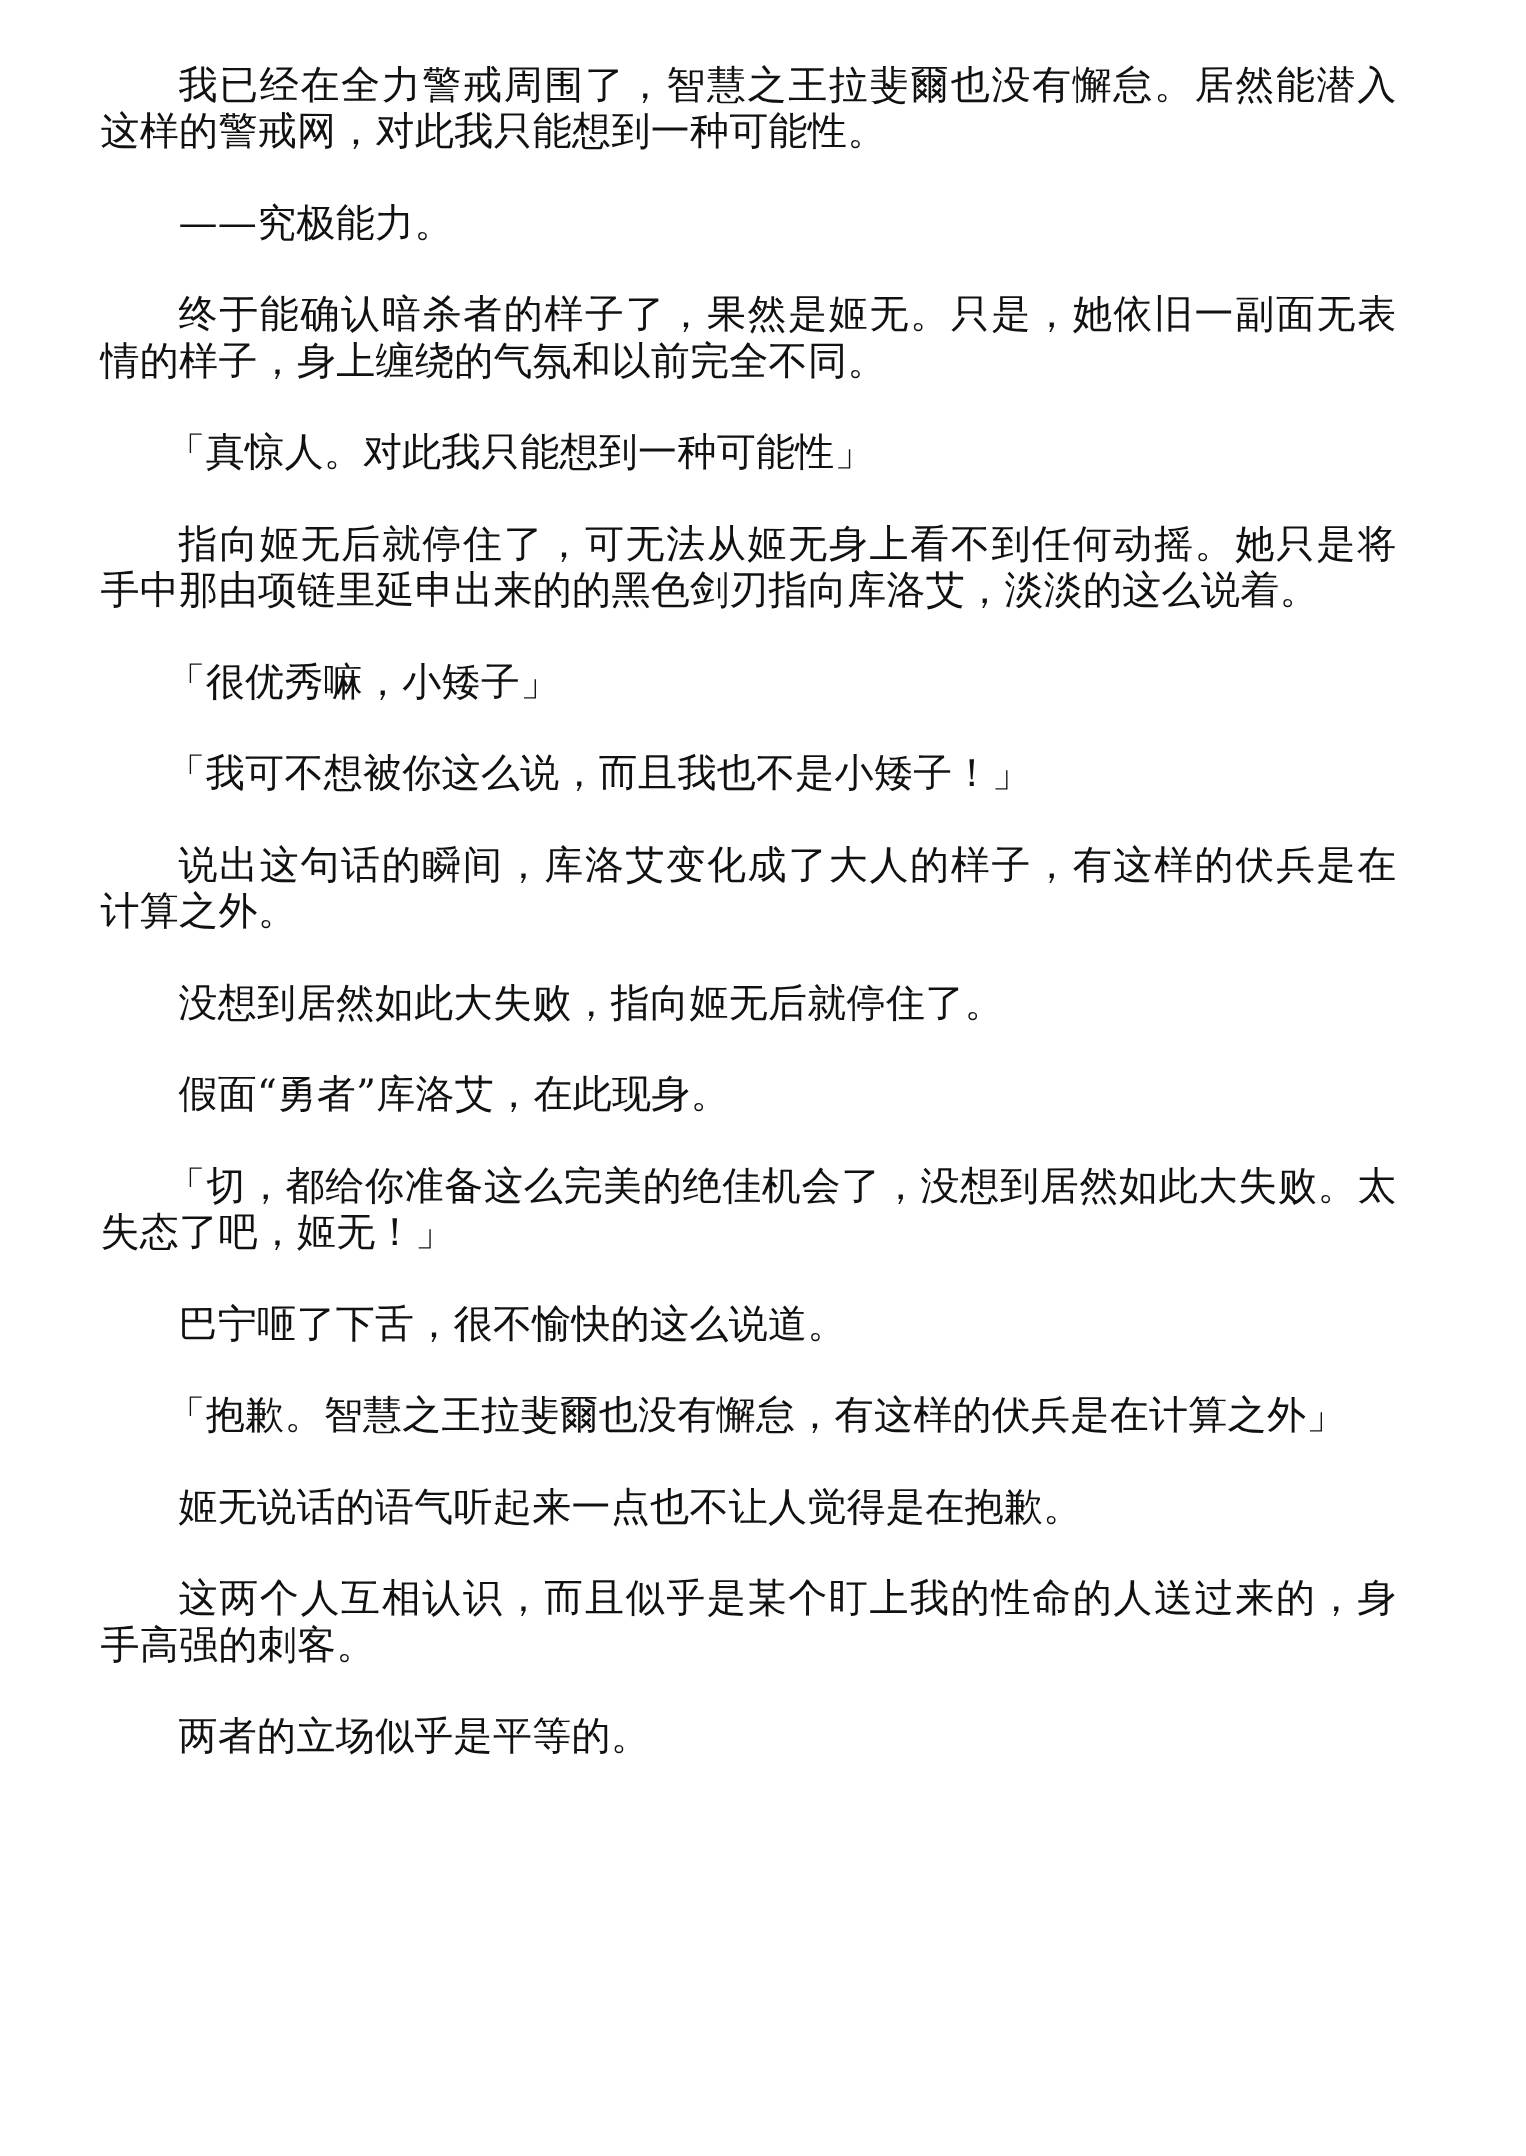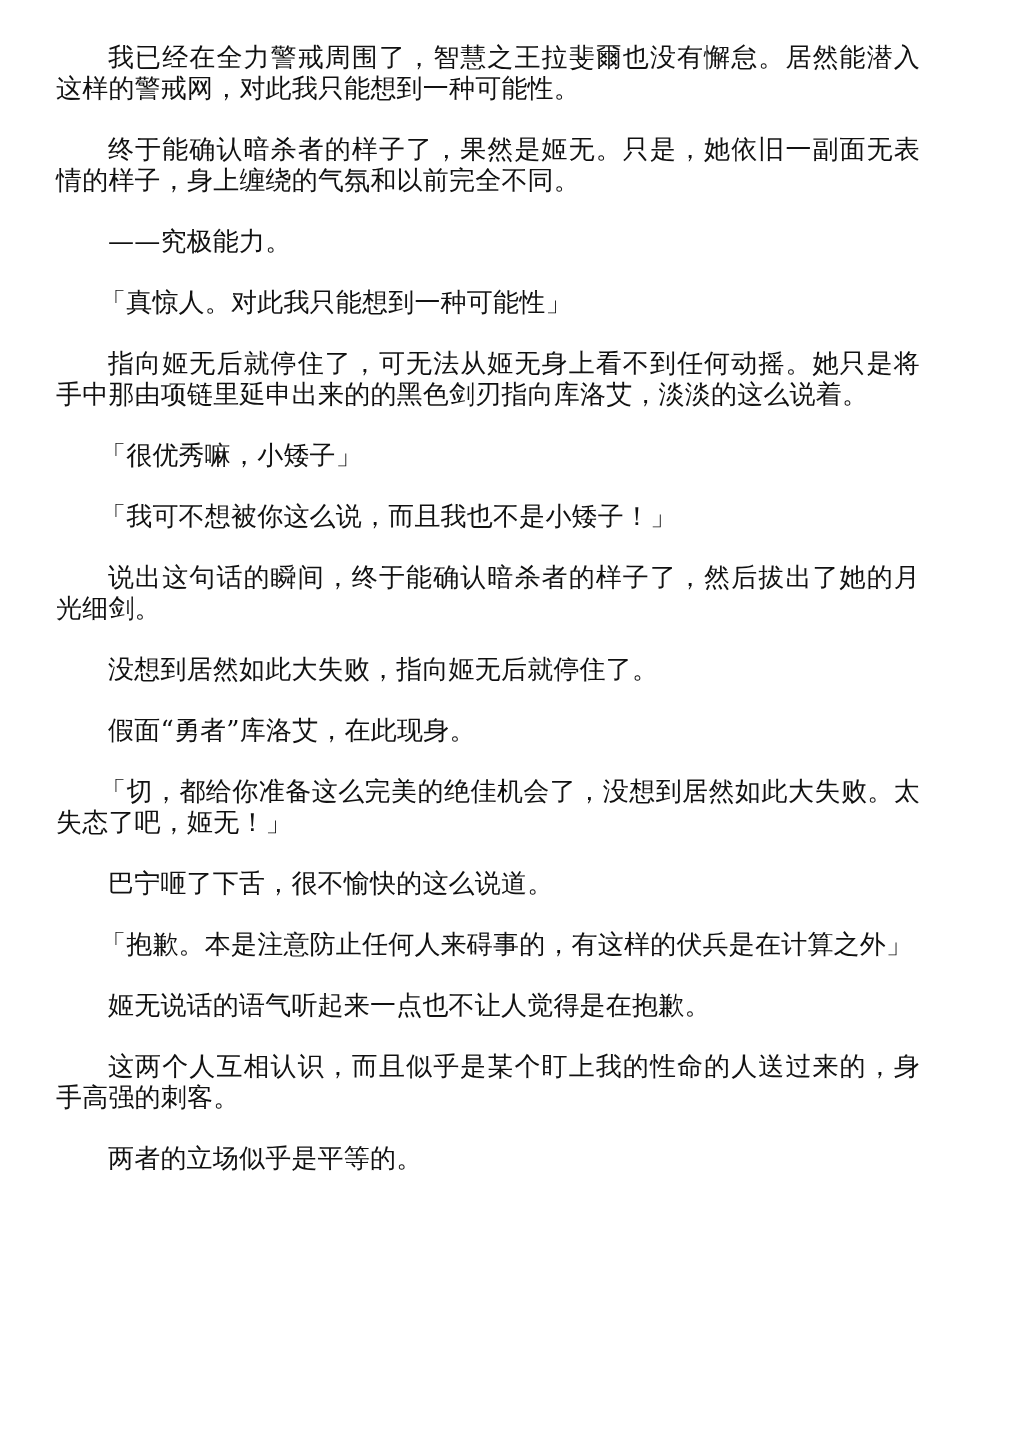--- a/index.html
+++ b/index.html
@@ -8,21 +8,21 @@
       background: #ffffff;
     }
     body {
       width: 1017px;
       height: 1437px;
       overflow: hidden;
       position: relative;
     }
     .page {
       position: absolute;
-      left: 56px;
+      left: 67px;
       top: 42px;
       width: 864px;
       font-family: "DejaVu Serif", "Liberation Serif", serif;
       font-size: 26px;
       line-height: 31px;
       color: #111111;
     }
     .para {
       margin: 0 0 30px 0;
       text-indent: 52px;
@@ -31,28 +31,28 @@
     }
     .para.dialog {
       text-indent: 44px;
     }
   </style>
 </head>
 <body>
 
 <div class="page">
   <p class="para">我已经在全力警戒周围了，智慧之王拉斐爾也没有懈怠。居然能潜入这样的警戒网，对此我只能想到一种可能性。</p>
+  <p class="para">——究极能力。</p>
   <p class="para">终于能确认暗杀者的样子了，果然是姬无。只是，她依旧一副面无表情的样子，身上缠绕的气氛和以前完全不同。</p>
-  <p class="para">——究极能力。</p>
   <p class="para dialog">「真惊人。对此我只能想到一种可能性」</p>
   <p class="para">指向姬无后就停住了，可无法从姬无身上看不到任何动摇。她只是将手中那由项链里延申出来的的黑色剑刃指向库洛艾，淡淡的这么说着。</p>
   <p class="para dialog">「很优秀嘛，小矮子」</p>
   <p class="para dialog">「我可不想被你这么说，而且我也不是小矮子！」</p>
-  <p class="para">说出这句话的瞬间，终于能确认暗杀者的样子了，然后拔出了她的月光细剑。</p>
+  <p class="para">说出这句话的瞬间，库洛艾变化成了大人的样子，有这样的伏兵是在计算之外。</p>
   <p class="para">没想到居然如此大失败，指向姬无后就停住了。</p>
   <p class="para">假面“勇者”库洛艾，在此现身。</p>
   <p class="para dialog">「切，都给你准备这么完美的绝佳机会了，没想到居然如此大失败。太失态了吧，姬无！」</p>
   <p class="para">巴宁咂了下舌，很不愉快的这么说道。</p>
-  <p class="para dialog">「抱歉。本是注意防止任何人来碍事的，有这样的伏兵是在计算之外」</p>
+  <p class="para dialog">「抱歉。智慧之王拉斐爾也没有懈怠，有这样的伏兵是在计算之外」</p>
   <p class="para">姬无说话的语气听起来一点也不让人觉得是在抱歉。</p>
   <p class="para">这两个人互相认识，而且似乎是某个盯上我的性命的人送过来的，身手高强的刺客。</p>
   <p class="para">两者的立场似乎是平等的。</p>
 </div>
 
 </body></html>

